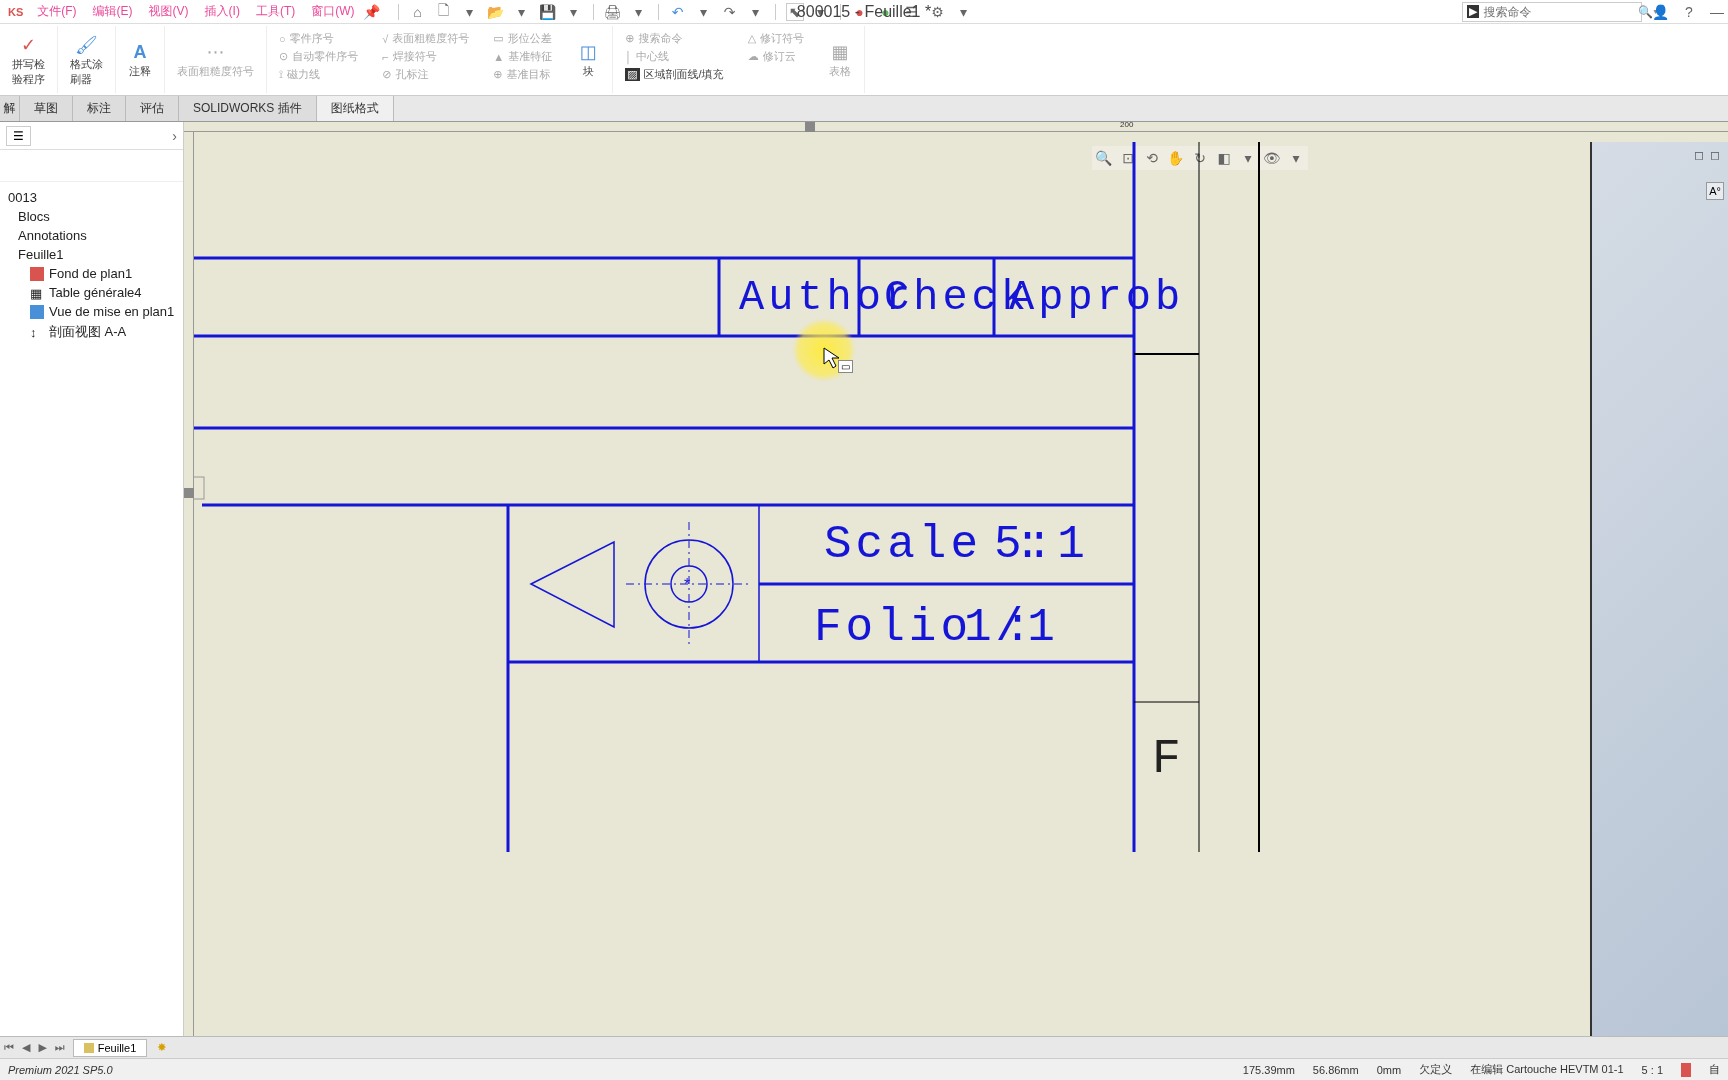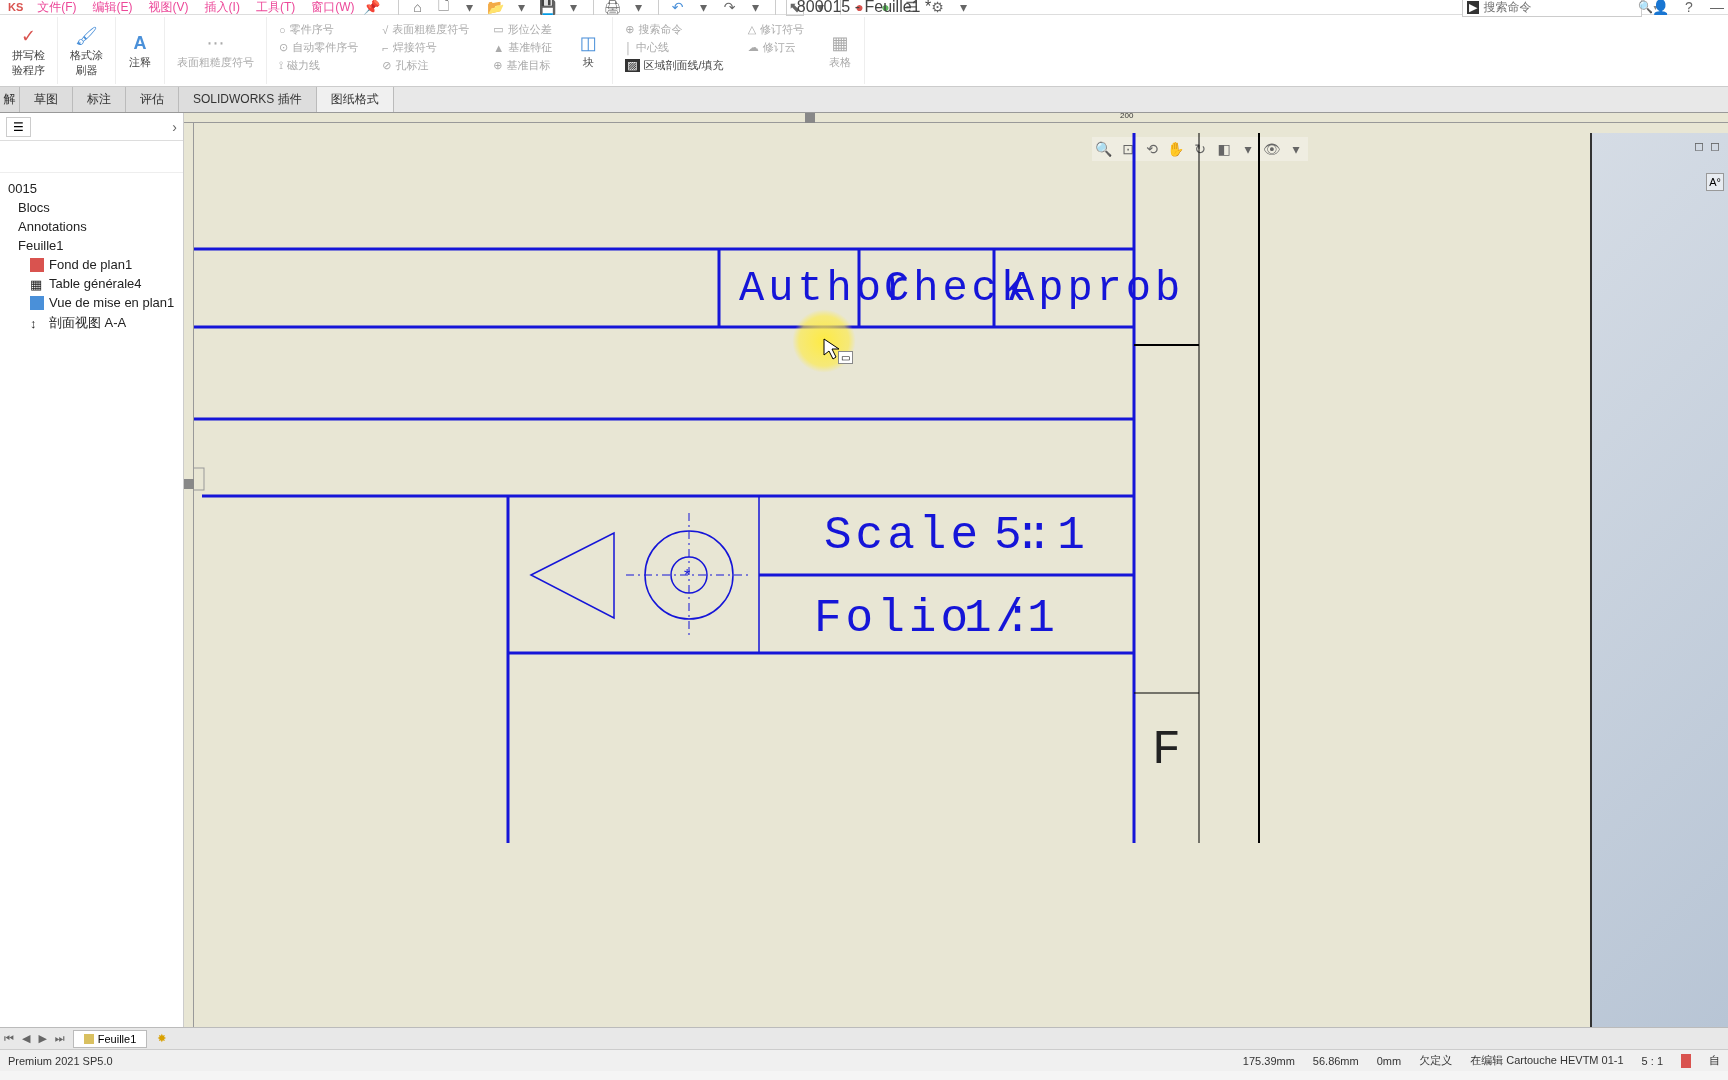--- a/index.html
+++ b/index.html
@@ -1,19 +1,19 @@
 <!DOCTYPE html>
 <html><head>
 <meta charset="utf-8">
 <style>
 * { margin: 0; padding: 0; box-sizing: border-box; font-family: "Microsoft YaHei", Arial, sans-serif; }
 body { background: #f5f5f5; overflow: hidden; width: 1728px; height: 1080px; position: relative; }
 
 
-.menu-bar { height: 15px; background: #fff; display: flex; align-items: center; padding: 0 2px; border-bottom: 1px solid #ddd; font-size: 12px; }
+.menu-bar { height: 24px; background: #fff; display: flex; align-items: center; padding: 0 2px; border-bottom: 1px solid #ddd; font-size: 12px; }
 .app-logo { color: #d9534f; font-weight: bold; font-size: 11px; padding: 0 6px; }
 .menu-item { padding: 0 8px; cursor: pointer; color: #ec4899; }
 .toolbar-icons { display: flex; align-items: center; margin-left: 15px; gap: 8px; }
 .tb-icon { width: 18px; height: 18px; display: inline-flex; align-items: center; justify-content: center; cursor: pointer; font-size: 14px; color: #666; }
 .tb-sep { width: 1px; height: 16px; background: #ccc; margin: 0 2px; }
 .doc-title { margin-left: auto; margin-right: auto; position: absolute; left: 50%; transform: translateX(-50%); font-size: 16px; color: #444; }
 .search-area { margin-left: auto; display: flex; align-items: center; gap: 10px; }
 .search-box { display: flex; align-items: center; border: 1px solid #ccc; background: #fff; padding: 0 4px; height: 20px; width: 180px; }
 .search-input { border: none; outline: none; font-size: 12px; flex: 1; background: transparent; }
 .dropdown-arrow { font-size: 8px; color: #888; }
@@ -64,21 +64,21 @@
 .cursor-highlight { position: absolute; width: 64px; height: 64px; background: radial-gradient(circle, rgba(255,235,60,0.95) 0%, rgba(255,235,60,0.6) 55%, rgba(255,235,60,0) 70%); border-radius: 50%; pointer-events: none; }
 .cursor-arrow { position: absolute; font-size: 18px; color: #000; pointer-events: none; }
 
 
 .sheet-tabs { height: 22px; background: #e8e8e8; display: flex; align-items: center; border-top: 1px solid #bbb; font-size: 11px; }
 .sheet-nav { padding: 0 4px; cursor: pointer; color: #666; }
 .sheet-tab { padding: 2px 10px; border: 1px solid #bbb; background: #fff; cursor: pointer; margin-left: 4px; display: flex; align-items: center; gap: 4px; }
 
 
 .status-bar { height: 22px; background: #f0f0f0; display: flex; align-items: center; font-size: 11px; color: #333; border-top: 1px solid #ccc; padding: 0 8px; gap: 18px; }
-.status-left { flex: 1; }
+.status-left { flex: 1; font-style: italic; }
 .status-item { white-space: nowrap; }
 
 
 .draft-font { font-family: "ISOCPEUR", "Courier New", monospace; font-weight: 300; }
 </style>
 </head>
 <body>
 
 <div class="menu-bar">
   <span class="app-logo">KS</span>
@@ -134,21 +134,21 @@
   <div class="ribbon-group">
     <div class="ribbon-btn">
       <span class="ribbon-icon" style="color:#d9534f">✓</span>
       <span style="white-space:pre-line;text-align:center">拼写检
 验程序</span>
     </div>
   </div>
   <div class="ribbon-group">
     <div class="ribbon-btn">
       <span class="ribbon-icon" style="color:#4a90d9">🖌</span>
-      <span style="white-space:pre-line;text-align:center">格式涂
+      <span style="white-space:pre-line;text-align:left">格式涂
 刷器</span>
     </div>
   </div>
   <div class="ribbon-group">
     <div class="ribbon-btn">
       <span class="ribbon-icon" style="color:#4a90d9;font-weight:bold">A</span>
       <span>注释</span>
     </div>
   </div>
   <div class="ribbon-group">
@@ -249,21 +249,21 @@
 <div class="main">
 
   <div class="side-panel">
     <div class="side-header">
       <span style="border:1px solid #ccc;padding:2px 6px;font-size:12px">☰</span>
       <span style="font-size:14px;color:#666">›</span>
     </div>
     <div style="height:32px;border-bottom:1px solid #eee"></div>
     <div class="side-tree">
       <div class="tree-row">
-          <span>0015</span>
+          <span>0013</span>
         </div>
       <div class="tree-row tree-indent-1">
           <span>Blocs</span>
         </div>
       <div class="tree-row tree-indent-1">
           <span>Annotations</span>
         </div>
       <div class="tree-row tree-indent-1">
           <span>Feuille1</span>
         </div>

